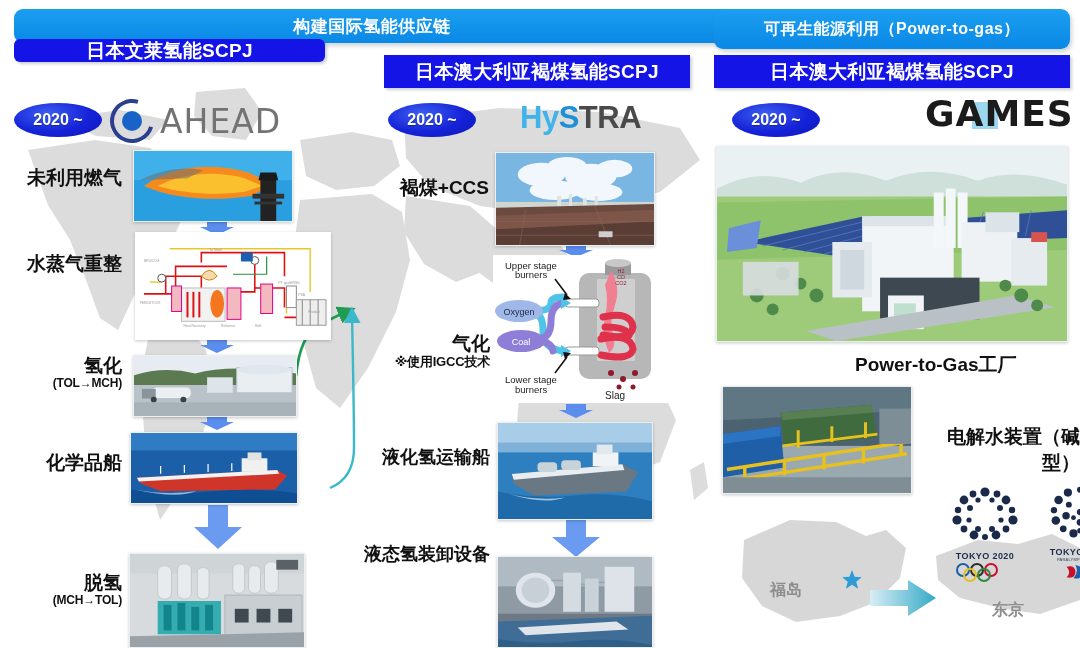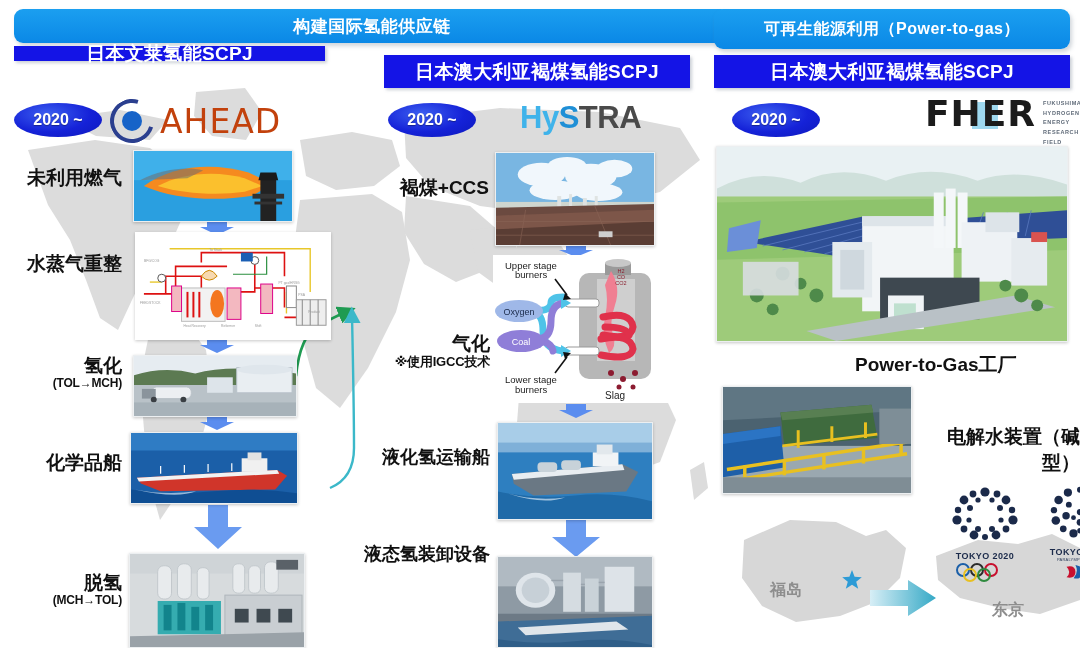--- a/index.html
+++ b/index.html
@@ -28,21 +28,21 @@
   #banner-right { left: 714px; top: 9px;  width: 356px; height: 40px; font-size: 16px; }
 
   
   .coltitle {
     position: absolute; z-index: 5;
     background: #1414e6; color: #ffffff;
     display: flex; align-items: center; justify-content: center;
     font-weight: bold; font-size: 19px; letter-spacing: .3px;
     box-shadow: 2px 2px 3px rgba(110,120,140,.35);
   }
-  #title-col1 { left: 14px;  top: 46px; width: 311px; height: 15px; }
+  #title-col1 { left: 14px;  top: 39px; width: 311px; height: 23px; border-radius: 6px; }
   #title-col2 { left: 384px; top: 55px; width: 306px; height: 33px; }
   #title-col3 { left: 714px; top: 55px; width: 356px; height: 33px; }
 
   
   .yearpill {
     position: absolute; z-index: 6;
     width: 88px; height: 34px; border-radius: 50%;
     background: radial-gradient(ellipse at 38% 32%, #3c5ff0 0%, #1522d8 55%, #0d18bb 100%);
     color: #fff; font-weight: bold; font-size: 16px;
     display: flex; align-items: center; justify-content: center;
@@ -61,21 +61,21 @@
     border: 4px solid #2b3f8f;
     border-right-color: transparent;
     transform: rotate(-28deg);
   }
   .ahead-dot {
     position: absolute; left: 12px; top: 12px; width: 20px; height: 20px;
     border-radius: 50%; background: #1763c8;
   }
   .ahead-word {
     font-size: 33px; font-weight: 400; letter-spacing: 1px;
-    color: #c2410c; margin-left: 6px;
+    color: #737373; margin-left: 6px;
     font-family: "DejaVu Sans", sans-serif;
   }
   #logo-hystra { left: 520px; top: 100px; font-size: 31px; font-weight: bold; letter-spacing: -.5px; }
   .hy { color: #3fb3ea; } .s { color: #1f8fd6; } .tra { color: #4a4a4a; }
   #logo-fher { left: 925px; top: 96px; display: flex; align-items: flex-start; }
   .fher-word {
     font-size: 36px; font-weight: bold; color: #1b1b1b; letter-spacing: 1px;
     line-height: 1; position: relative; font-family: "DejaVu Sans", sans-serif;
   }
   .fher-h2 {
@@ -180,21 +180,21 @@
   </div>
 
   <div class="logo" id="logo-hystra">
     <span class="hy">Hy</span>
       <span class="s">S</span>
       <span class="tra">TRA</span>
   </div>
 
   <div class="logo" id="logo-fher">
     <div class="fher-word">
-      <span class="fher-h2"></span><span>FHER</span>
+      <span class="fher-h2"></span><span>GAMES</span>
     </div>
     <div class="fher-sub">
       <div>FUKUSHIMA</div>
       <div>HYDROGEN</div>
       <div>ENERGY</div>
       <div>RESEARCH</div>
       <div>FIELD</div>
     </div>
   </div>
 

